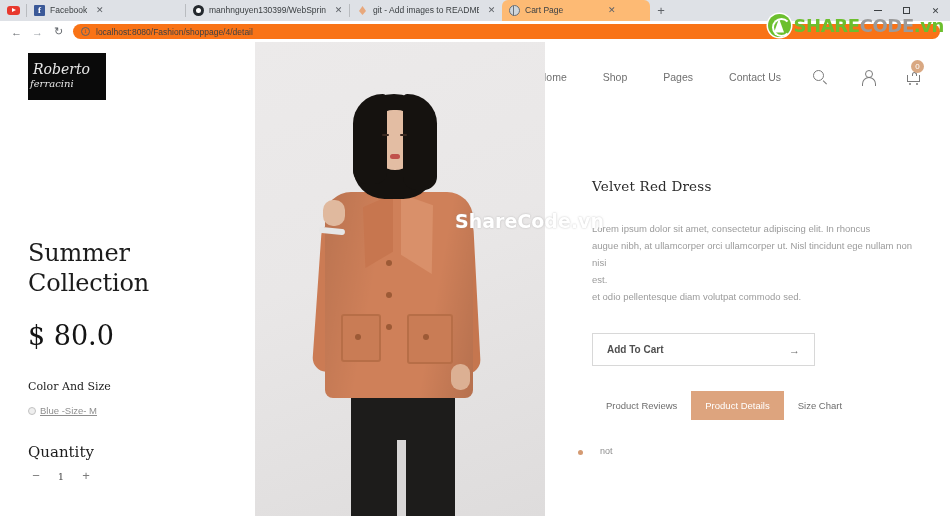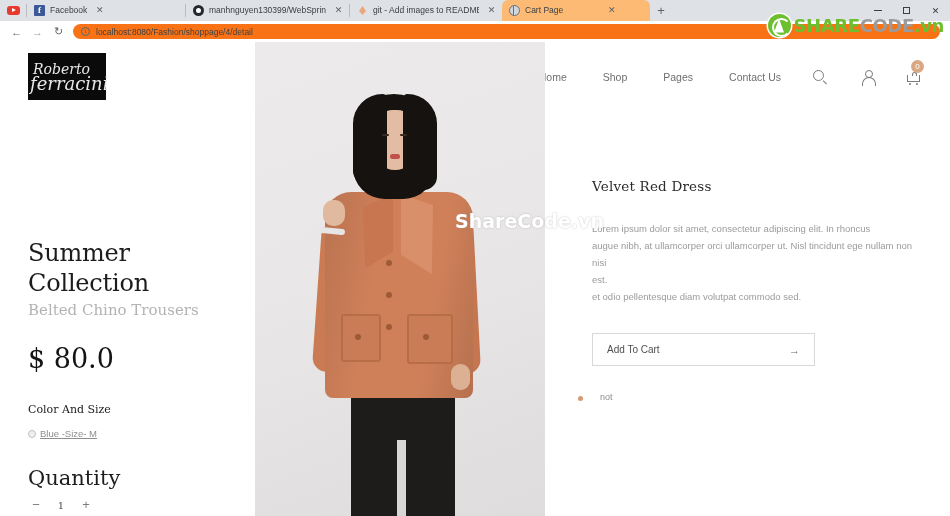--- a/index.html
+++ b/index.html
@@ -95,21 +95,21 @@
 
   
   .page { position:absolute; left:0; top:42px; width:944px; height:474px; background:#fff; overflow:hidden; }
 
   .site-header { position:absolute; left:0; top:0; width:950px; height:68px; }
   .brand-logo {
     position:absolute; left:28px; top:11px; width:78px; height:47px; background:#0a0a0a;
     display:flex; flex-direction:column; justify-content:center; padding-left:5px;
   }
   .brand-l1 { font-family:"DejaVu Serif", serif; font-style:italic; color:#e8e8e8; font-size:14px; line-height:14px; }
-  .brand-l2 { font-family:"DejaVu Serif", serif; font-style:italic; color:#e8e8e8; font-size:18px; line-height:15px; margin-left:-3px; }
+  .brand-l2 { font-family:"DejaVu Serif", serif; font-style:italic; color:#e8e8e8; font-size:10px; line-height:15px; margin-left:-3px; }
 
   .mainnav { position:absolute; right:28px; top:26px; display:flex; align-items:center; }
   .navlink { font-size:10.5px; color:#6f6f6f; margin-left:36px; font-family:"Liberation Sans",sans-serif; white-space:nowrap; }
   .navlink:first-child { margin-left:0; }
 
   .navicon { margin-left:32px; position:relative; width:15px; height:18px; flex:0 0 auto; }
 
   .ic-search { width:11px; height:11px; border:1.3px solid #7a7a7a; border-radius:50%; position:absolute; left:0; top:2px; }
   .ic-search:after { content:""; position:absolute; left:9px; top:9px; width:5px; height:1.3px;
                      background:#7a7a7a; transform:rotate(45deg); transform-origin:left center; }
@@ -192,35 +192,35 @@
   .collection-title { font-family:"DejaVu Serif", serif; font-size:24px; color:#1c1c1c; line-height:30px;
                       letter-spacing:-0.2px; }
   .collection-sub { font-family:"DejaVu Serif", serif; font-size:15px; color:#b3b3b3; line-height:22px;
                     margin-top:1px; }
   .price { font-family:"DejaVu Serif", serif; font-size:27px; color:#141414; line-height:32px; margin-top:22px; }
   .section-title { font-family:"DejaVu Serif", serif; font-size:11px; color:#1c1c1c; margin-top:28px; }
   .radio-row { display:flex; align-items:center; margin-top:12px; }
   .radio-dot { width:8px; height:8px; border-radius:50%; border:1px solid #c2c2c2; background:#efefef;
                flex:0 0 auto; margin-right:4px; }
   .radio-label { font-size:9.5px; color:#8e8e8e; font-family:"Liberation Sans",sans-serif;text-decoration:underline; }
-  .qty-title { font-family:"DejaVu Serif", serif; font-size:21px; color:#1c1c1c; margin-top:27px; }
+  .qty-title { font-family:"DejaVu Serif", serif; font-size:15px; color:#1c1c1c; margin-top:27px; }
   .qty-row { display:flex; align-items:center; margin-top:8px; }
   .qty-minus, .qty-plus { width:16px; text-align:center; font-size:13px; color:#7d7d7d; line-height:14px; }
   .qty-val { width:34px; text-align:center; font-size:10px; color:#4b4b4b;
              font-family:"DejaVu Serif",serif; }
 
   
   .right-col { position:absolute; left:592px; top:136px; width:335px; }
   .prod-name { font-family:"DejaVu Serif", serif; font-size:13.5px; color:#2b2b2b; letter-spacing:0.2px; }
   .prod-desc { margin-top:26px; font-size:9.5px; line-height:17px; color:#9b9b9b;
                font-family:"Liberation Sans",sans-serif; }
   .prod-desc p { margin:0; }
 
   .atc-btn { margin-top:28px; width:223px; height:33px; border:1px solid #d8d8d8; background:#fff;
-             display:flex; align-items:center; justify-content:space-between; padding:0 14px; }
+             display:flex; align-items:center; justify-content:space-between; padding:0 14px;font-weight:bold; }
   .atc-label { font-size:10px; color:#4f4f4f; font-family:"Liberation Sans",sans-serif; }
   .atc-arrow { font-size:11px; color:#6a6a6a; }
 
   .tabs-row { margin-top:25px; display:flex; align-items:center; }
   .ptab { font-size:9.5px; color:#6d6d6d; padding:9px 14px; font-family:"Liberation Sans",sans-serif;
           white-space:nowrap; }
   .ptab.active { background:#dda47e; color:#ffffff; }
 
   .tab-body { margin-top:26px; display:flex; align-items:flex-start; }
   .bullet { width:5px; height:5px; border-radius:50%; background:#d49a72; margin:4px 17px 0 -14px; flex:0 0 auto; }
@@ -354,21 +354,20 @@
         <div class="fig-eye-r"></div>
         <div class="fig-lips"></div>
         <div class="fig-hand-up"></div>
         <div class="fig-watch"></div>
         <div class="fig-hand-r"></div>
       </div>
     </div>
 
     <div class="left-col">
       <div class="collection-title">Summer Collection</div>
-      <div class="collection-sub">Belted Chino Trousers</div>
       <div class="price">$ 80.0</div>
 
       <div class="section-title">Color And Size</div>
       <div class="radio-row">
         <span class="radio-dot"></span>
         <span class="radio-label">Blue -Size- M</span>
       </div>
 
       <div class="qty-title">Quantity</div>
       <div class="qty-row">
@@ -386,20 +385,25 @@
         <p>augue nibh, at ullamcorper orci ullamcorper ut. Nisl tincidunt ege nullam non nisi</p>
         <p>est.</p>
         <p>et odio pellentesque diam volutpat commodo sed.</p>
       </div>
 
       <div class="atc-btn">
         <span class="atc-label">Add To Cart</span>
         <span class="atc-arrow">→</span>
       </div>
 
+      <div class="tabs-row">
+        <span class="ptab">Product Reviews</span>
+        <span class="ptab active">Product Details</span>
+        <span class="ptab">Size Chart</span>
+      </div>
 
       <div class="tab-body">
         <span class="bullet"></span>
         <span class="tab-body-text">not</span>
       </div>
     </div>
 
     <div class="wm-overlay-1">ShareCode.vn</div>
 
   </div>

